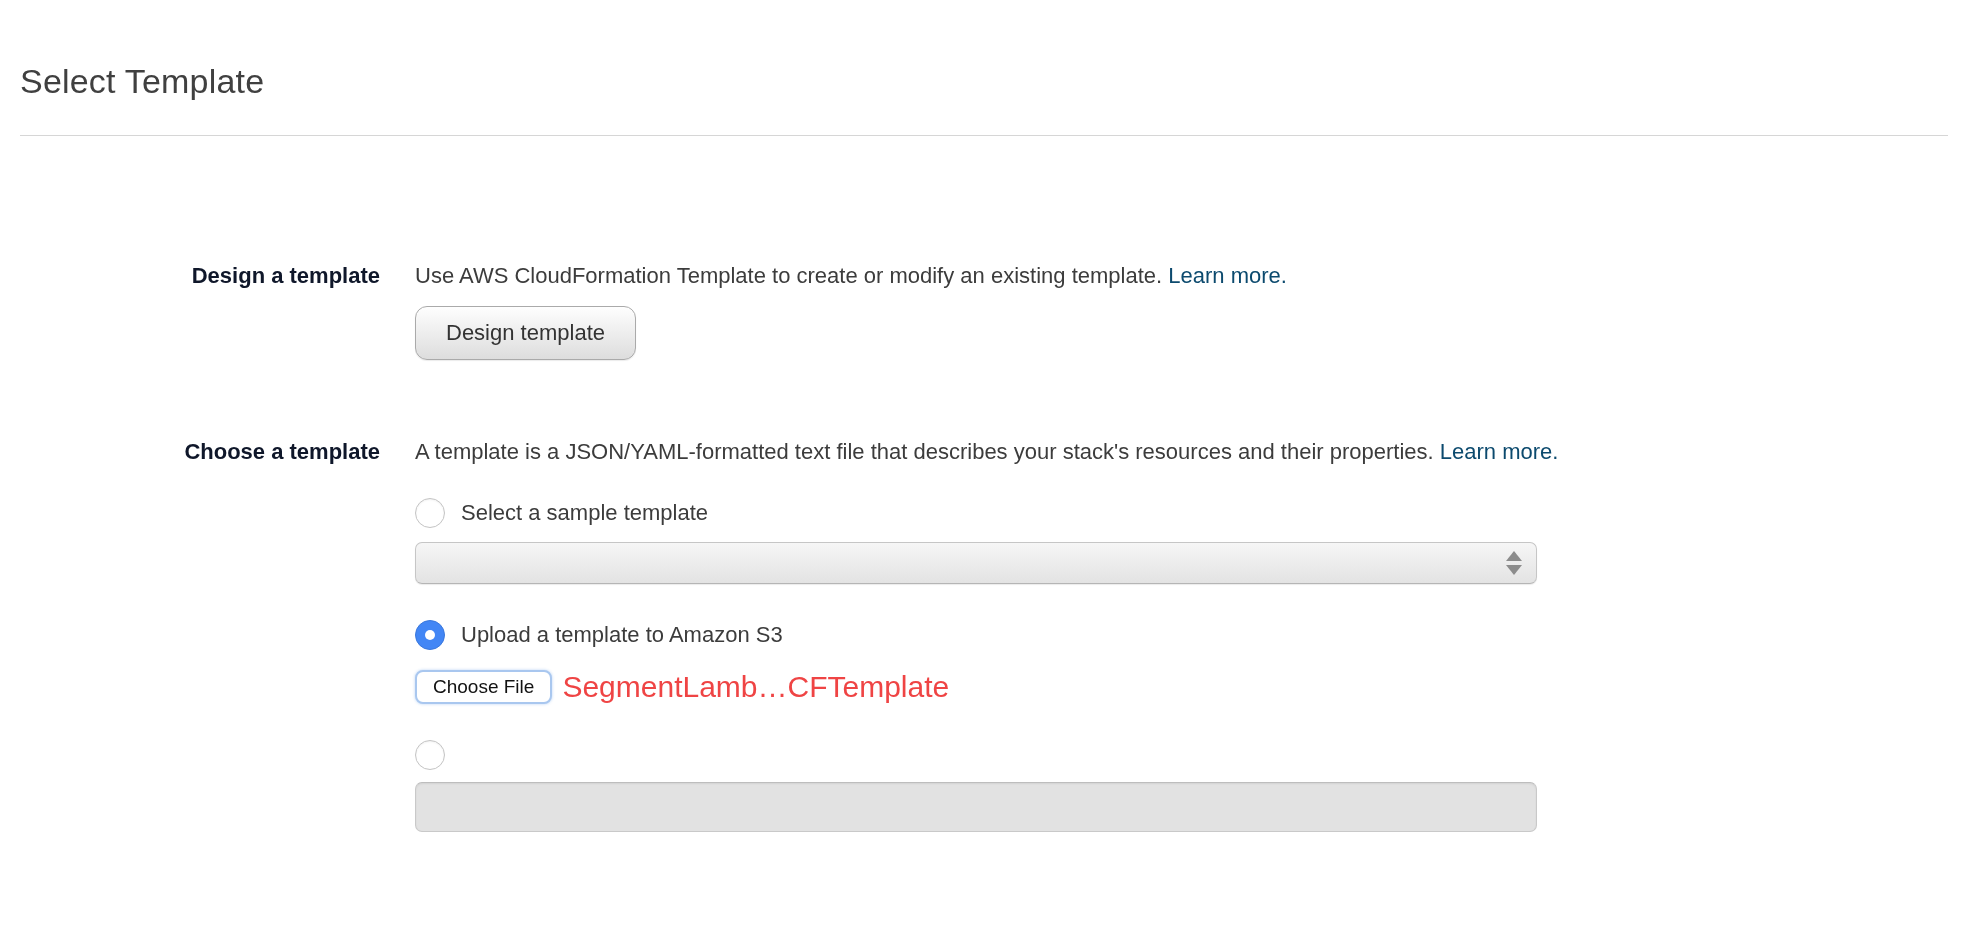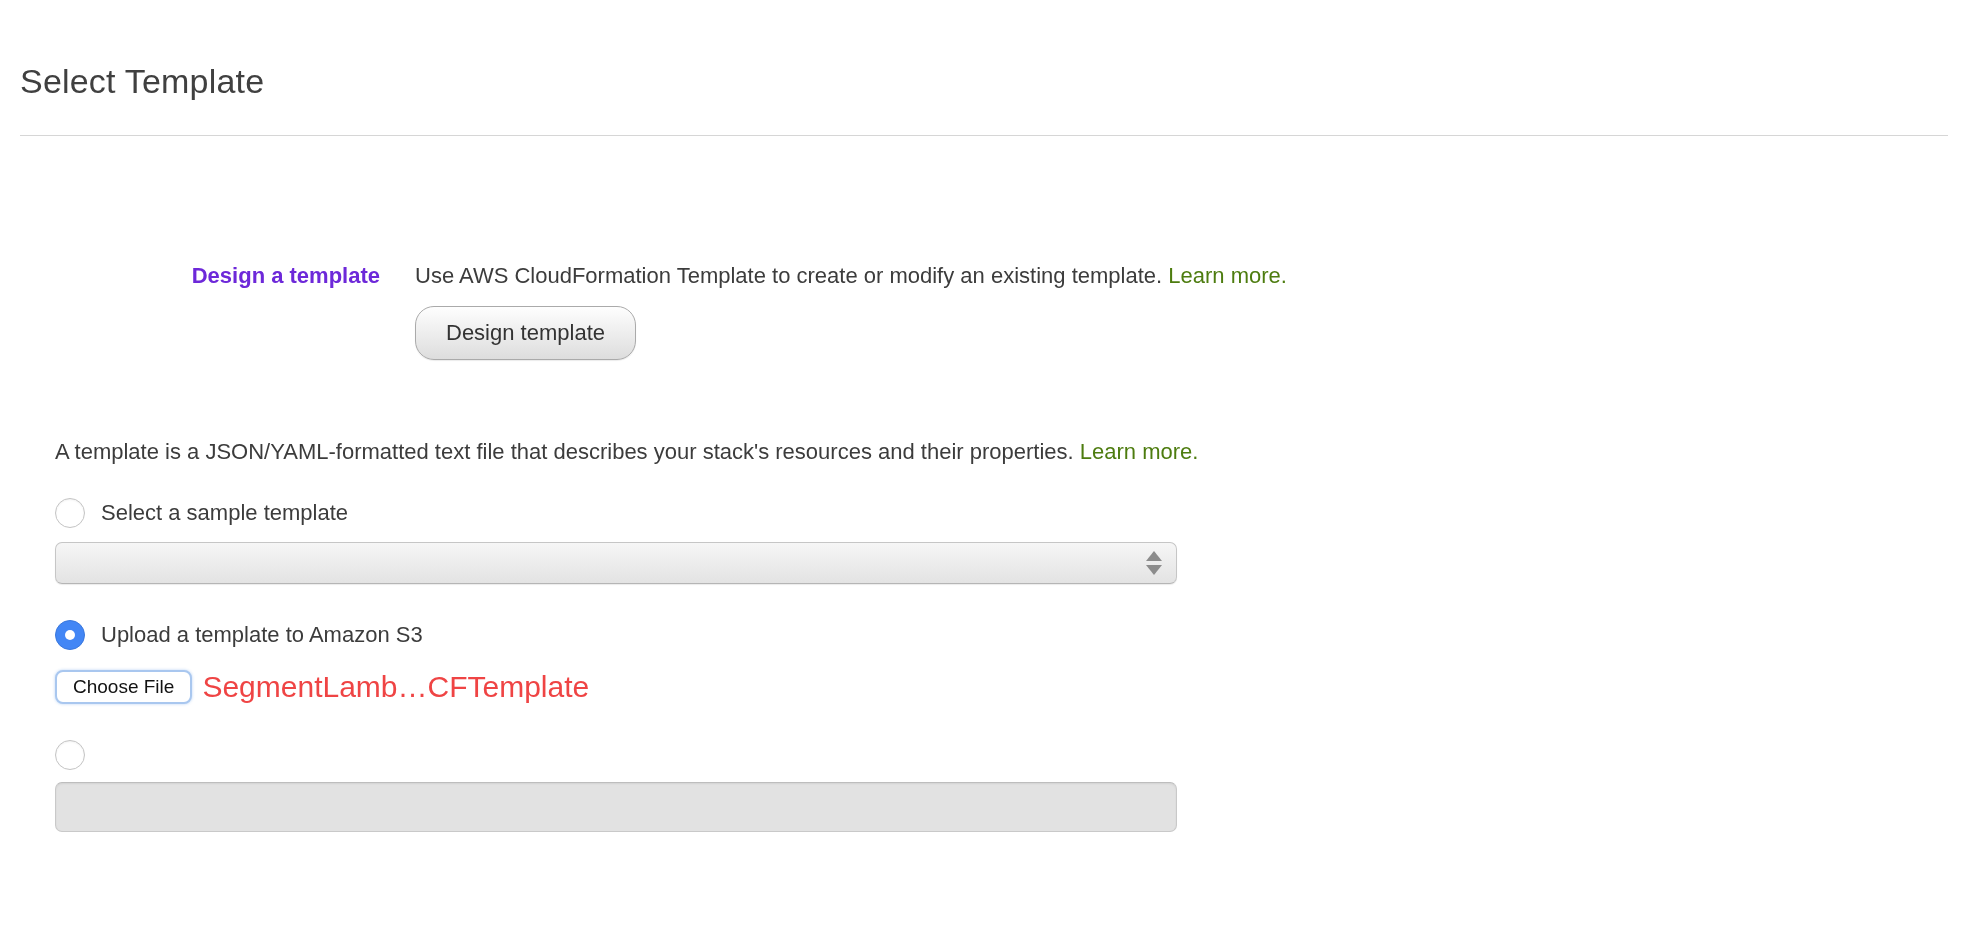--- a/index.html
+++ b/index.html
@@ -31,37 +31,37 @@
 
   .form { margin-top: 126px; }
   .form-row { display: flex; align-items: flex-start; }
   .form-row + .form-row { margin-top: 78px; }
   .label-col {
     width: 360px;
     flex-shrink: 0;
     text-align: right;
     font-size: 22px;
     font-weight: bold;
-    color: #6d28d9;
+    color: #0f172a;
     line-height: 28px;
   }
   .content-col { margin-left: 35px; flex: 1; }
   .desc-line { font-size: 22px; color: #3c3c3c; line-height: 28px; }
-  a.learn-more { color: #4d7c0f; text-decoration: none; cursor: pointer; }
+  a.learn-more { color: #0c4a6e; text-decoration: none; cursor: pointer; }
 
   .design-btn {
     margin-top: 16px;
     display: inline-block;
     padding: 13px 30px;
     font-family: "Liberation Sans", sans-serif;
     font-size: 22px;
     color: #333333;
     background: linear-gradient(#fefefe, #dddddd);
     border: 1px solid #aaaaaa;
-    border-radius: 19px;
+    border-radius: 12px;
     box-shadow: 0 1px 1px rgba(0,0,0,0.08);
     cursor: pointer;
   }
 
   .radio-row { display: flex; align-items: center; cursor: pointer; }
   .radio-row.first { margin-top: 32px; }
   .radio-row.spaced { margin-top: 36px; }
   .radio {
     width: 30px; height: 30px;
     border-radius: 50%;
@@ -175,20 +175,21 @@
       <div class="content-col">
         <div class="desc-line">
           <span>Use AWS CloudFormation Template to create or modify an existing template.</span>
           <a class="learn-more">Learn more.</a>
         </div>
         <button class="design-btn">Design template</button>
       </div>
     </div>
 
     <div class="form-row">
+      <div class="label-col">Choose a template</div>
       <div class="content-col">
         <div class="desc-line">
           <span>A template is a JSON/YAML-formatted text file that describes your stack's resources and their properties.</span>
           <a class="learn-more">Learn more.</a>
         </div>
 
         
         <div class="radio-row first">
           <div class="radio"></div>
           <div class="radio-label">Select a sample template</div>

